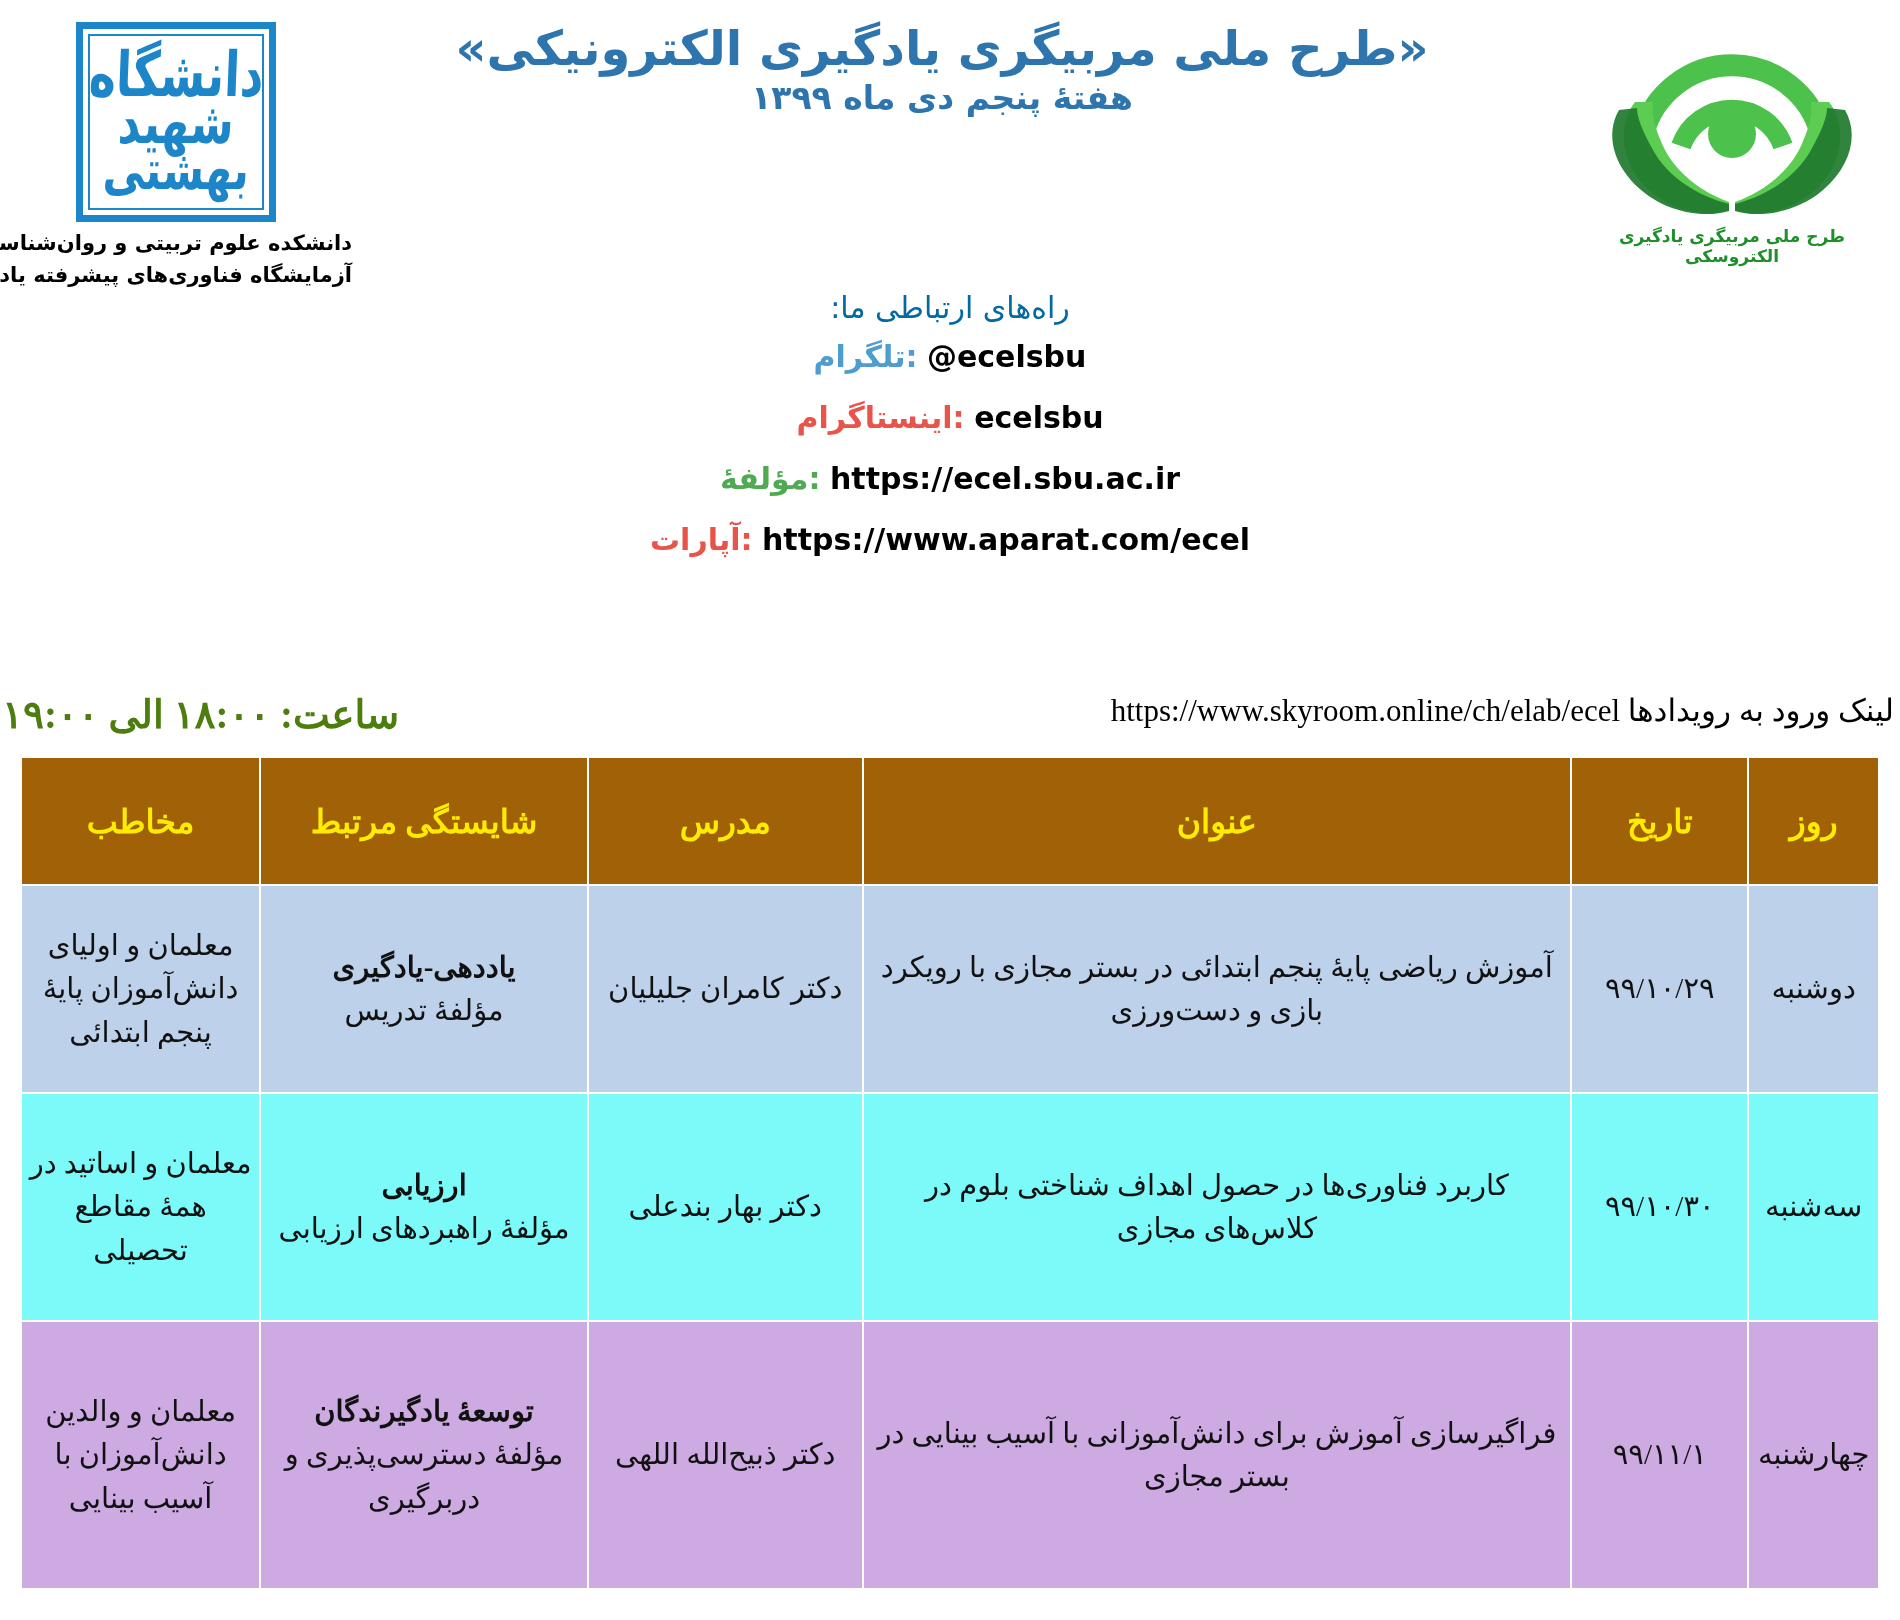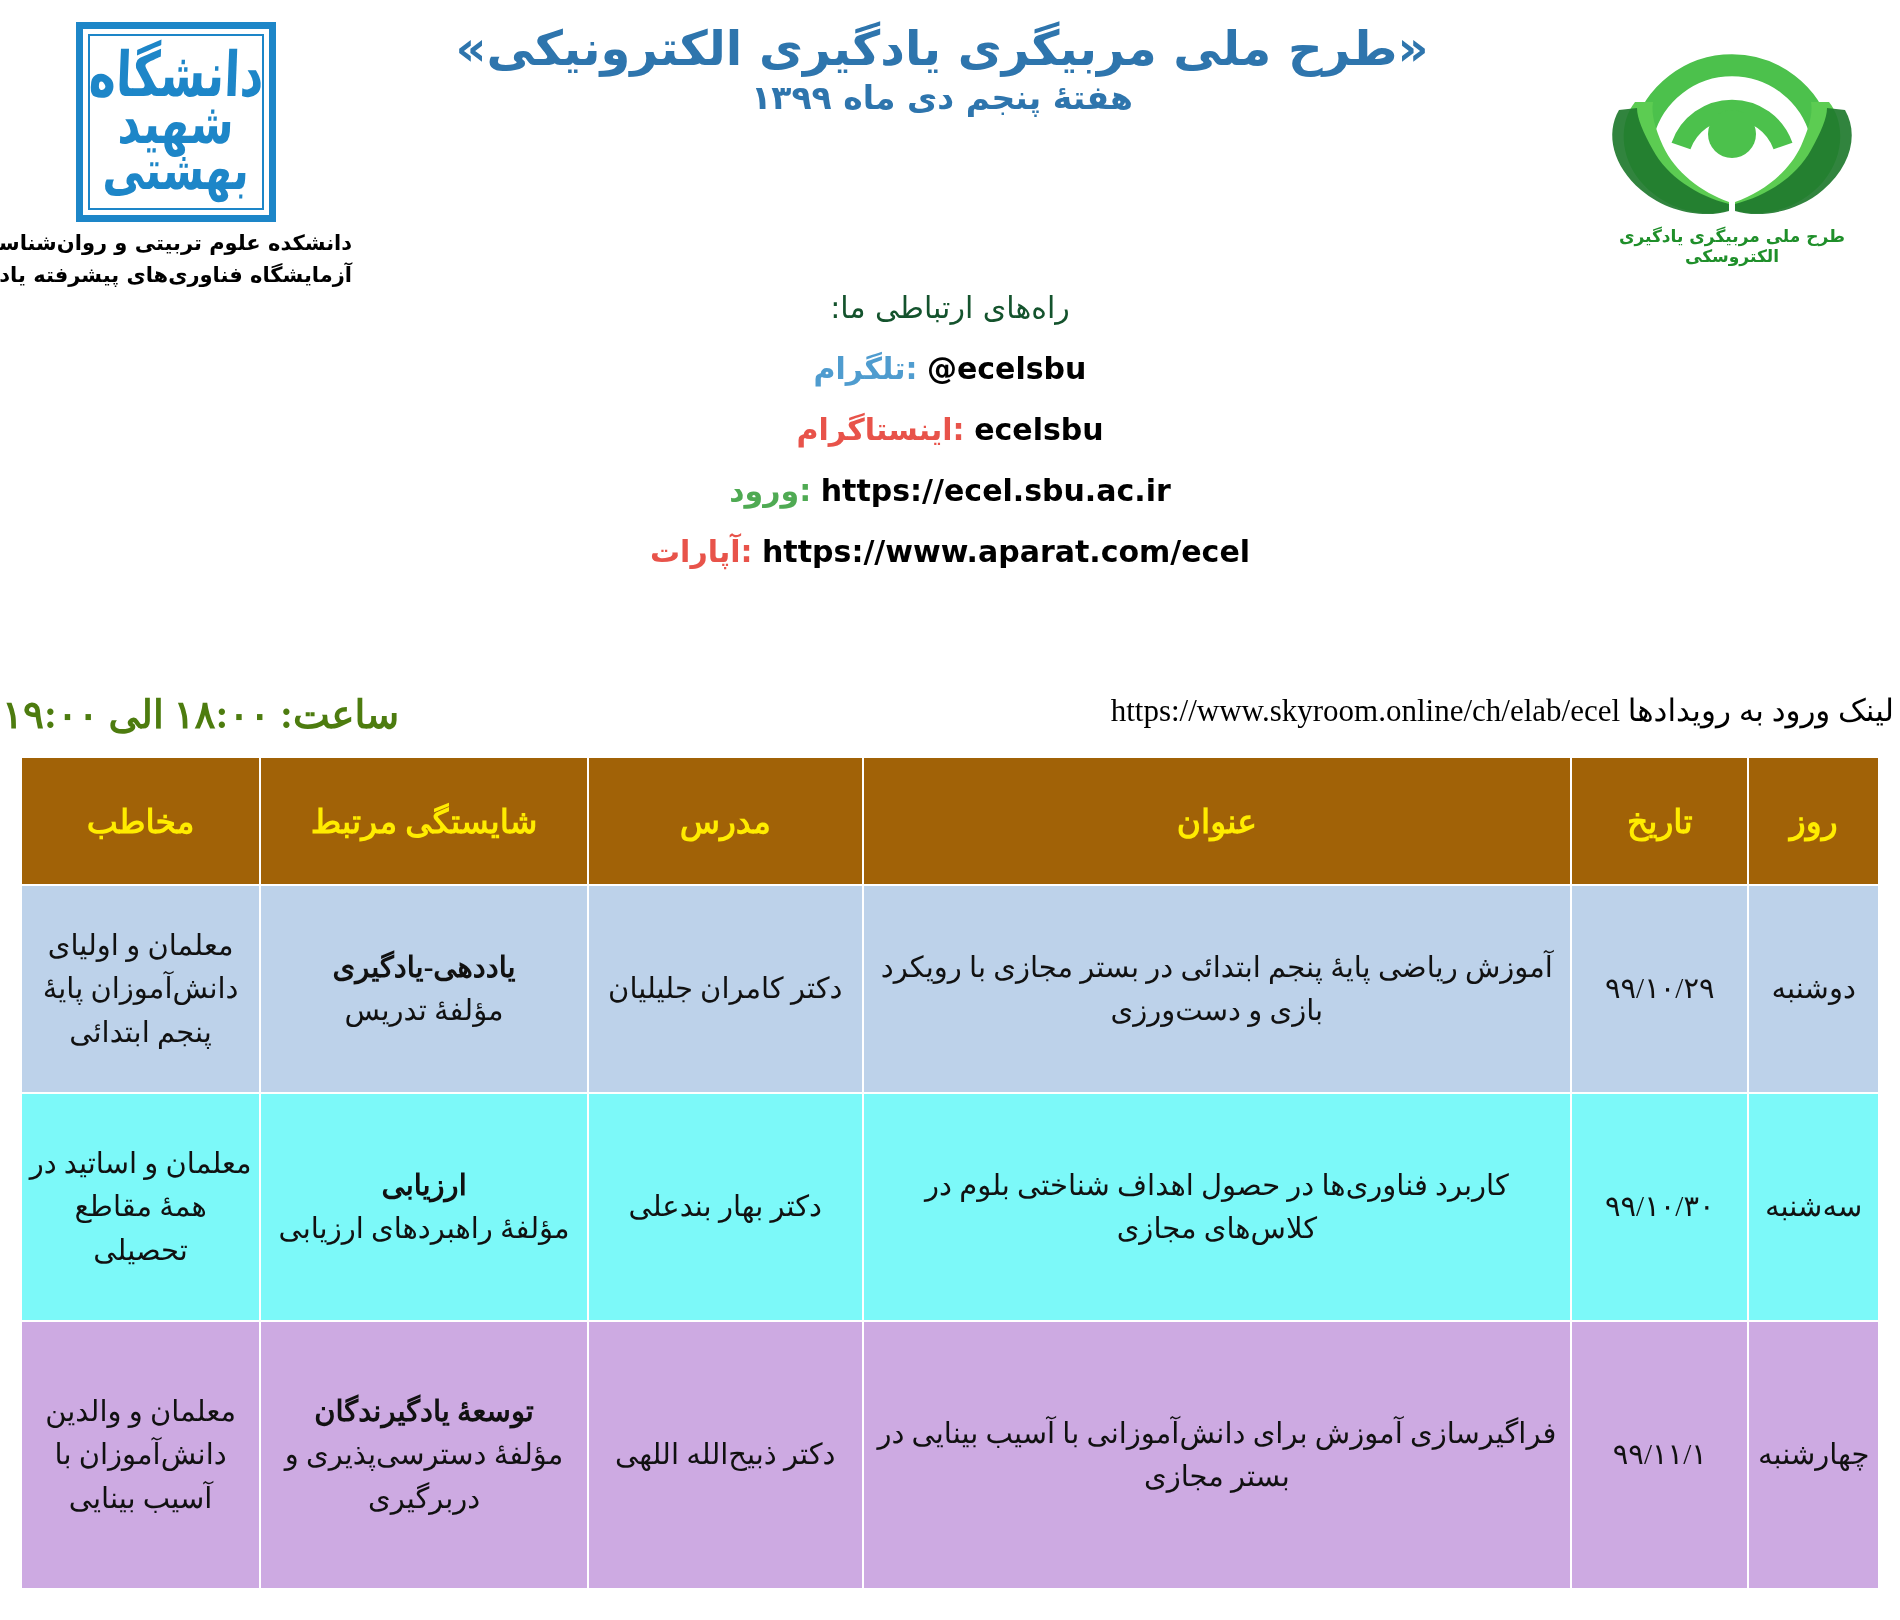--- a/index.html
+++ b/index.html
@@ -111,22 +111,22 @@
   
   .contact-block {
     position: absolute;
     top: 290px;
     left: 0;
     width: 1900px;
     text-align: center;
   }
   .contact-heading {
     font-size: 30px;
-    color: #14532d;
-    margin-bottom: 26px;
+    color: #0369a1;
+    margin-bottom: 14px;
     direction: rtl;
   }
   .contact-row {
     font-size: 30px;
     margin-bottom: 26px;
     direction: rtl;
     white-space: nowrap;
   }
   .contact-label { font-weight: bold; }
   .lbl-telegram  { color: #4f9ccf; }
@@ -282,21 +282,21 @@
     <span class="contact-label lbl-telegram"><span>:</span><span>تلگرام</span></span>
   </div>
 
   <div class="contact-row">
     <span class="contact-value">ecelsbu</span>
     <span class="contact-label lbl-instagram"><span>:</span><span>اینستاگرام</span></span>
   </div>
 
   <div class="contact-row">
     <span class="contact-value">https://ecel.sbu.ac.ir</span>
-    <span class="contact-label lbl-site"><span>:</span><span>ورود</span></span>
+    <span class="contact-label lbl-site"><span>:</span><span>مؤلفۀ</span></span>
   </div>
 
   <div class="contact-row">
     <span class="contact-value">https://www.aparat.com/ecel</span>
     <span class="contact-label lbl-aparat"><span>:</span><span>آپارات</span></span>
   </div>
 </div>
 
 <div class="linkbar">
   <div class="linkbar-right">

